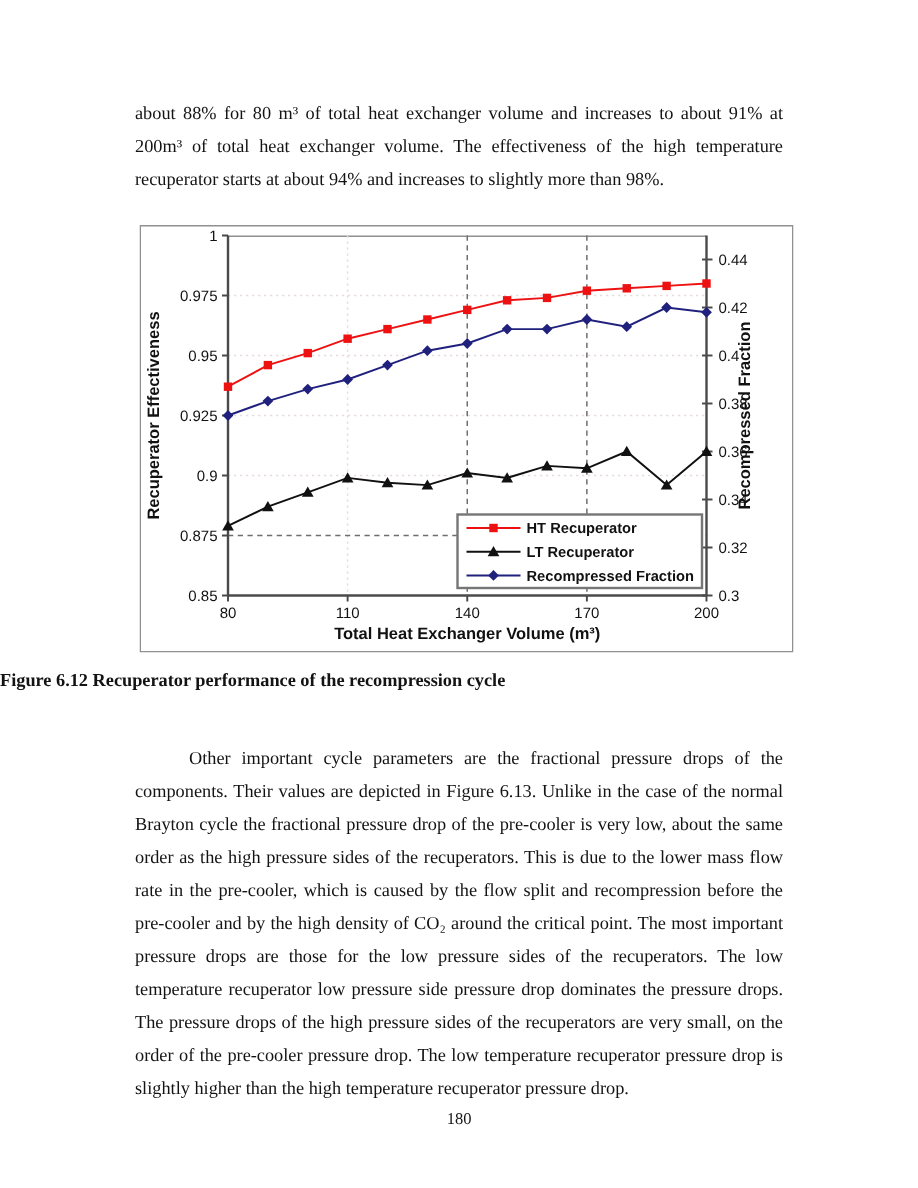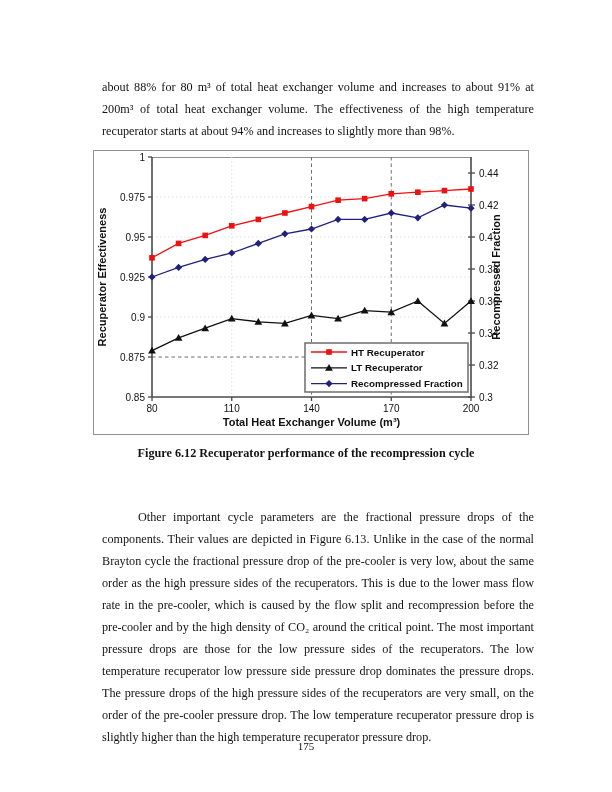--- a/index.html
+++ b/index.html
@@ -1,28 +1,28 @@
 <!DOCTYPE html>
 <html><head>
 <meta charset="utf-8">
 <style>
   html,body{margin:0;padding:0;}
   body{
     width:612px;height:792px;background:#ffffff;position:relative;overflow:hidden;
     font-family:"Liberation Serif","DejaVu Serif",serif;color:#131313;
   }
   .body-text{
-    position:absolute;left:90px;width:432px;margin:12px;
+    position:absolute;left:90px;width:432px;margin:0;
     font-size:12.2px;line-height:22px;text-align:justify;
   }
   .para-top{top:64px;}
   .para-body{top:494px;text-indent:36px;}
   .chart-box{position:absolute;left:93px;top:150px;width:436px;height:285px;margin:0;padding:0;}
   .caption{
-    position:absolute;left:0;right:0;top:446px;margin:0;text-align:center;
+    position:absolute;left:0;right:0;top:446px;margin:0;text-align:left;
     font-weight:bold;font-size:12.2px;
   }
   .page-number{position:absolute;left:0;right:0;top:740px;text-align:center;font-size:11px;}
 </style>
 </head>
 <body>
 
 <div class="page">
 
   <p class="body-text para-top">about 88% for 80 m³ of total heat exchanger volume and increases to about 91% at 200m³ of total heat exchanger volume.  The effectiveness of the high temperature recuperator starts at about 94% and increases to slightly more than 98%.</p>
@@ -149,15 +149,15 @@
           <path d="M236 230L239.6 233.6L236 237.2L232.4 233.6Z" fill="#20207d"></path>
           <text x="258" y="237.1" fill="#111111" font-family="Liberation Sans, DejaVu Sans, sans-serif" font-size="9.8" font-weight="bold">Recompressed Fraction</text>
         </g>
       </svg>
   </figure>
 
   <p class="caption">Figure 6.12 Recuperator performance of the recompression cycle</p>
 
   <p class="body-text para-body">Other important cycle parameters are the fractional pressure drops of the components.  Their values are depicted in Figure 6.13.  Unlike in the case of the normal Brayton cycle the fractional pressure drop of the pre-cooler is very low, about the same order as the high pressure sides of the recuperators.  This is due to the lower mass flow rate in the pre-cooler, which is caused by the flow split and recompression before the pre-cooler and by the high density of CO₂ around the critical point.  The most important pressure drops are those for the low pressure sides of the recuperators.  The low temperature recuperator low pressure side pressure drop dominates the pressure drops.  The pressure drops of the high pressure sides of the recuperators are very small, on the order of the pre-cooler pressure drop.  The low temperature recuperator pressure drop is slightly higher than the high temperature recuperator pressure drop.</p>
 
-  <div class="page-number">175</div>
+  <div class="page-number">180</div>
 
 </div>
 
 </body></html>

